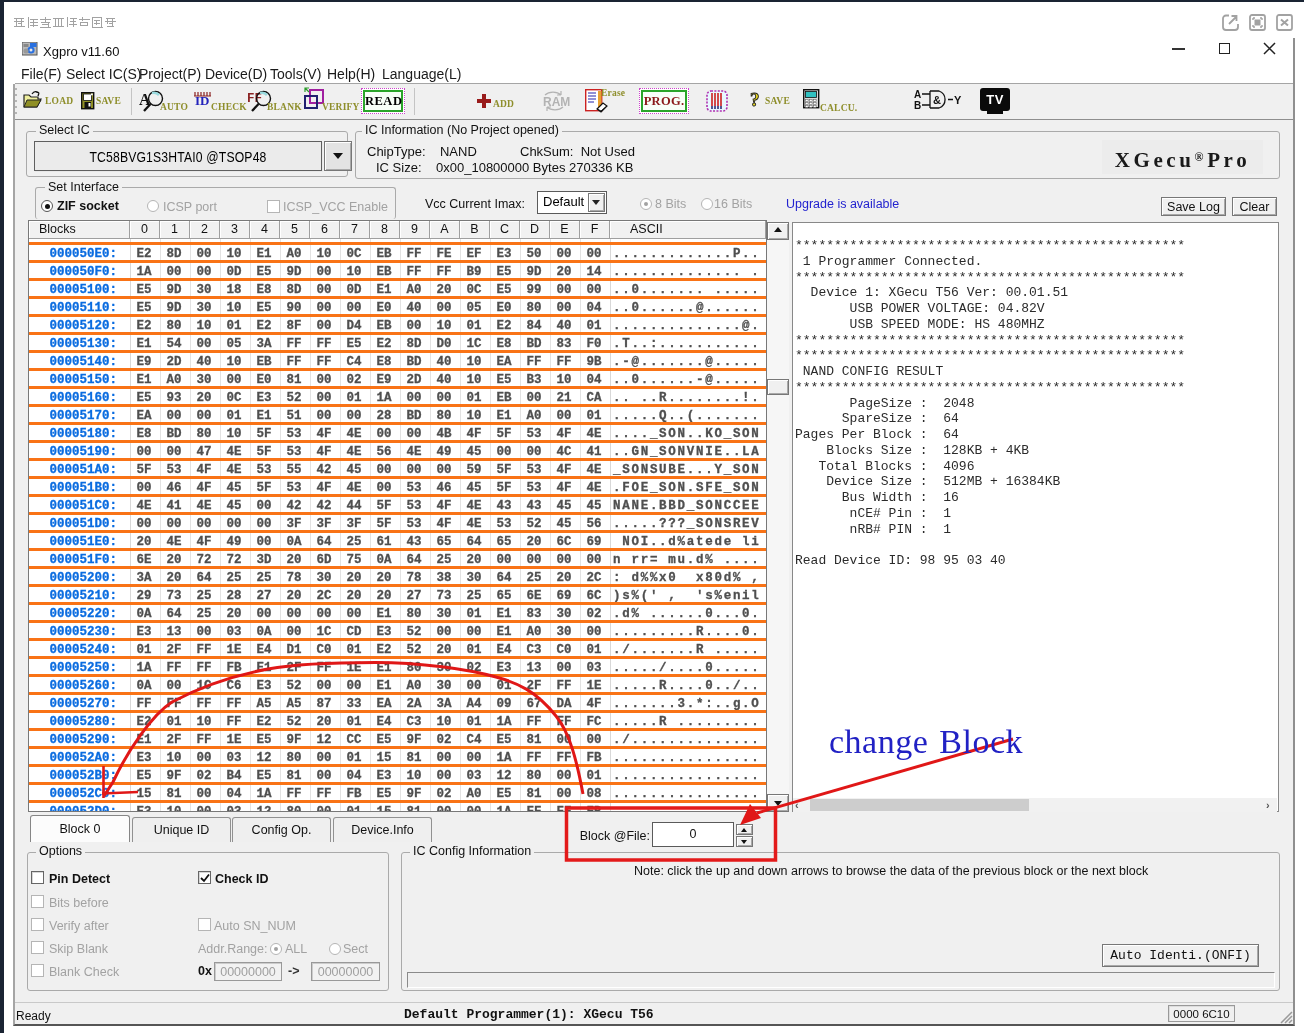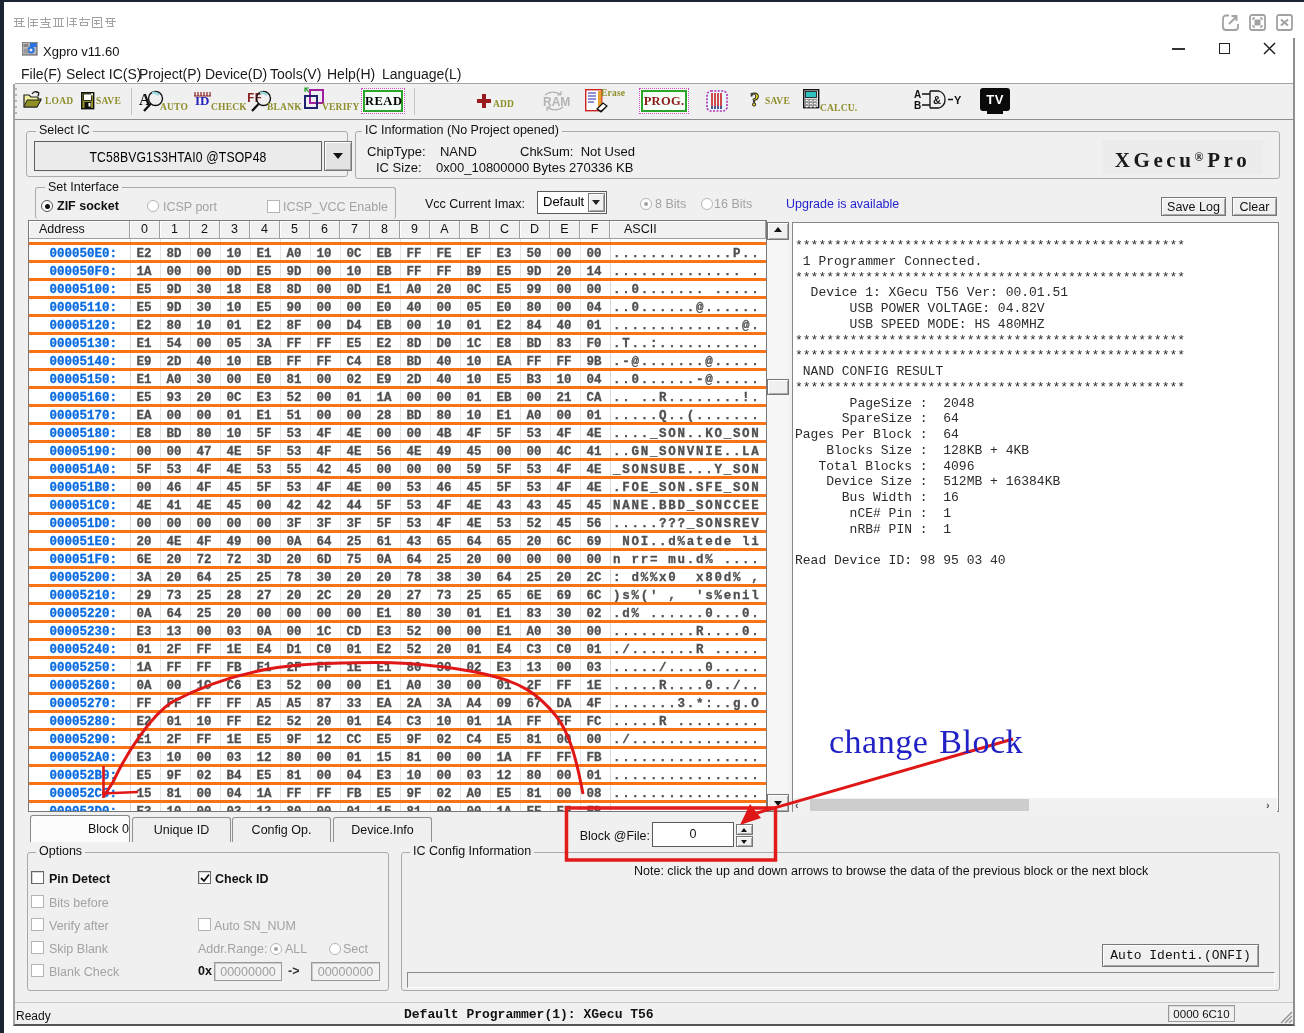--- a/index.html
+++ b/index.html
@@ -268,38 +268,38 @@
 <div class="abs" style="left:643.5px;top:201.5px;width:4px;height:4px;background:#a2a2a2;border-radius:50%"></div>
 <div class="abs gray" style="left:655px;top:197px;font-size:12.5px">8 Bits</div>
 <div class="rd" style="left:701px;top:198px;border-color:#b5b5b5"></div>
 <div class="abs gray" style="left:714px;top:197px;font-size:12.5px">16 Bits</div>
 <div class="abs" style="left:786px;top:197px;font-size:12.5px;color:#2323cf">Upgrade is available</div>
 <div class="btn" style="left:1161px;top:197px;width:65px;height:19px;line-height:18px">Save Log</div>
 <div class="btn" style="left:1232px;top:197px;width:45px;height:19px;line-height:18px">Clear</div>
 
 <div class="abs" style="left:28px;top:220px;width:739px;height:592px;background:#fff;border:1px solid #787878;overflow:hidden">
 <div style="position:absolute;left:0;top:0;width:737px;height:590px">
-<div class="hc" style="left:0;width:101px;text-align:left;padding-left:10px">Address</div>
+<div class="hc" style="left:0;width:101px;text-align:left;padding-left:10px">Blocks</div>
       <div class="hc" style="left:101px;width:30px">0</div>
       <div class="hc" style="left:131px;width:30px">1</div>
       <div class="hc" style="left:161px;width:30px">2</div>
       <div class="hc" style="left:191px;width:30px">3</div>
       <div class="hc" style="left:221px;width:30px">4</div>
       <div class="hc" style="left:251px;width:30px">5</div>
       <div class="hc" style="left:281px;width:30px">6</div>
       <div class="hc" style="left:311px;width:30px">7</div>
       <div class="hc" style="left:341px;width:30px">8</div>
       <div class="hc" style="left:371px;width:30px">9</div>
       <div class="hc" style="left:401px;width:30px">A</div>
       <div class="hc" style="left:431px;width:30px">B</div>
       <div class="hc" style="left:461px;width:30px">C</div>
       <div class="hc" style="left:491px;width:30px">D</div>
       <div class="hc" style="left:521px;width:30px">E</div>
       <div class="hc" style="left:551px;width:30px">F</div>
-      <div class="hc" style="left:581px;width:156px;text-align:left;padding-left:14px">ASCII</div>
+      <div class="hc" style="left:581px;width:156px;text-align:left;padding-left:20px">ASCII</div>
 <div class="abs" style="left:101px;top:18px;width:1px;height:572px;background:#d8d8d8"></div>
 <div class="abs" style="left:581px;top:18px;width:1px;height:572px;background:#d8d8d8"></div>
 <div class="abs" style="left:131px;top:18px;width:1px;height:572px;background:#e2e2e2"></div>
       <div class="abs" style="left:161px;top:18px;width:1px;height:572px;background:#e2e2e2"></div>
       <div class="abs" style="left:191px;top:18px;width:1px;height:572px;background:#e2e2e2"></div>
       <div class="abs" style="left:221px;top:18px;width:1px;height:572px;background:#e2e2e2"></div>
       <div class="abs" style="left:251px;top:18px;width:1px;height:572px;background:#e2e2e2"></div>
       <div class="abs" style="left:281px;top:18px;width:1px;height:572px;background:#e2e2e2"></div>
       <div class="abs" style="left:311px;top:18px;width:1px;height:572px;background:#e2e2e2"></div>
       <div class="abs" style="left:341px;top:18px;width:1px;height:572px;background:#e2e2e2"></div>
@@ -984,21 +984,21 @@
 Read Device ID: 98 95 03 40</pre>
 
 <div class="abs" style="left:793px;top:798px;width:484px;height:14px;background:#f1f1f1"></div>
 <div class="abs" style="left:810px;top:799px;width:219px;height:12px;background:#cdcdcd"></div>
 <div class="abs" style="left:795px;top:799px;font-size:11px;color:#555;font-weight:bold">‹</div>
 <div class="abs" style="left:1266px;top:799px;font-size:11px;color:#555;font-weight:bold">›</div>
 
 <div class="abs" style="left:132px;top:817px;width:99px;height:25px;background:#efefef;border:1px solid #919191;border-bottom:none;border-radius:3px 3px 0 0;text-align:center;font-size:12.5px;line-height:24px;color:#111">Unique ID</div>
 <div class="abs" style="left:232px;top:817px;width:99px;height:25px;background:#efefef;border:1px solid #919191;border-bottom:none;border-radius:3px 3px 0 0;text-align:center;font-size:12.5px;line-height:24px;color:#111">Config Op.</div>
 <div class="abs" style="left:333px;top:817px;width:99px;height:25px;background:#efefef;border:1px solid #919191;border-bottom:none;border-radius:3px 3px 0 0;text-align:center;font-size:12.5px;line-height:24px;color:#111">Device.Info</div>
-<div class="abs" style="left:30px;top:815px;width:100px;height:27px;background:#fcfcfc;border:1px solid #868686;border-bottom:none;border-radius:3px 3px 0 0;text-align:right;font-size:12.5px;line-height:26px;color:#111">Block 0</div>
+<div class="abs" style="left:30px;top:815px;width:100px;height:27px;background:#fcfcfc;border:1px solid #868686;border-bottom:none;border-radius:3px 3px 0 0;text-align:center;font-size:12.5px;line-height:26px;color:#111">Block 0</div>
 
 <div class="abs" style="left:560px;top:829px;width:90px;text-align:right;font-size:12.5px;color:#111">Block @File:</div>
 <div class="abs" style="left:652px;top:822px;width:82px;height:25px;background:#fff;border:1.5px solid #5a5a5a"></div>
 <div class="abs" style="left:652px;top:822px;width:82px;height:25px;text-align:center;font-size:12.5px;line-height:24px;color:#111">0</div>
 <div class="abs btn" style="left:736px;top:824px;width:17px;height:11px"></div>
 <div class="abs" style="left:741px;top:827.5px;width:0;height:0;border:3.5px solid transparent;border-bottom:4.5px solid #111;border-top:none"></div>
 <div class="abs btn" style="left:736px;top:836px;width:17px;height:11px"></div>
 <div class="abs" style="left:741px;top:839.5px;width:0;height:0;border:3.5px solid transparent;border-top:4.5px solid #111;border-bottom:none"></div>
 
 <div class="gb" style="left:27px;top:852px;width:362px;height:139px"></div>

